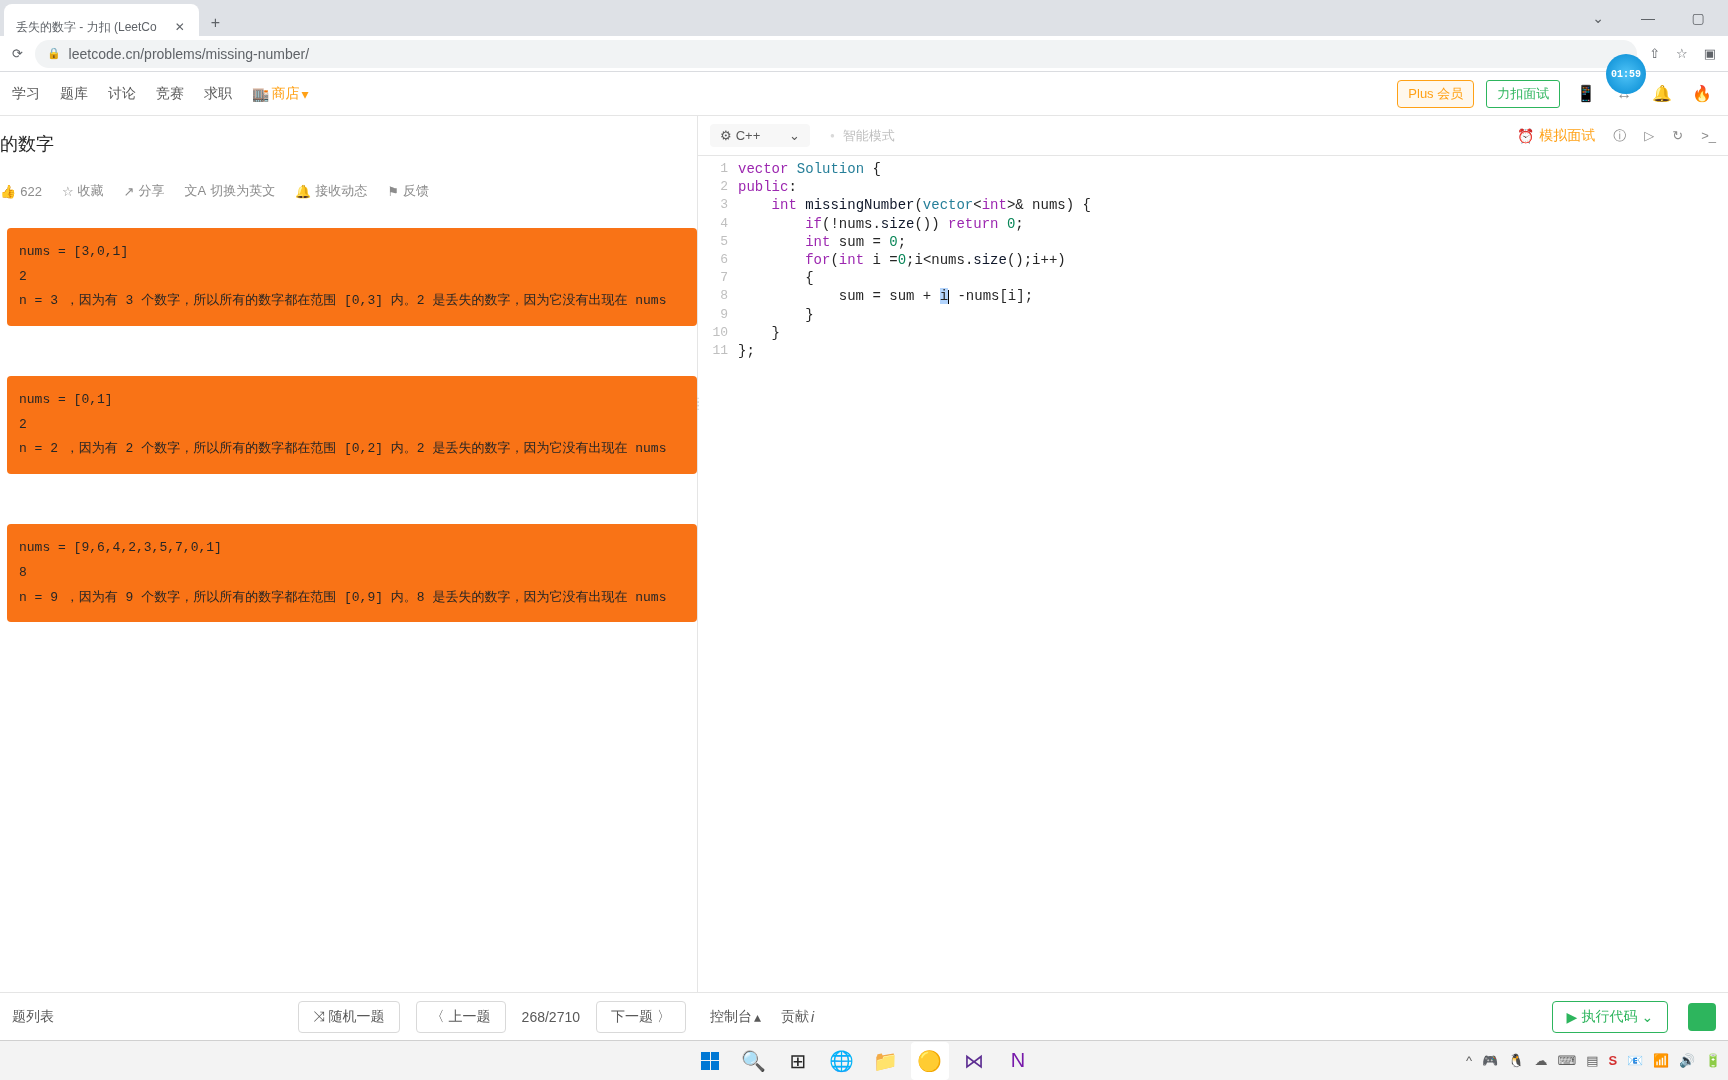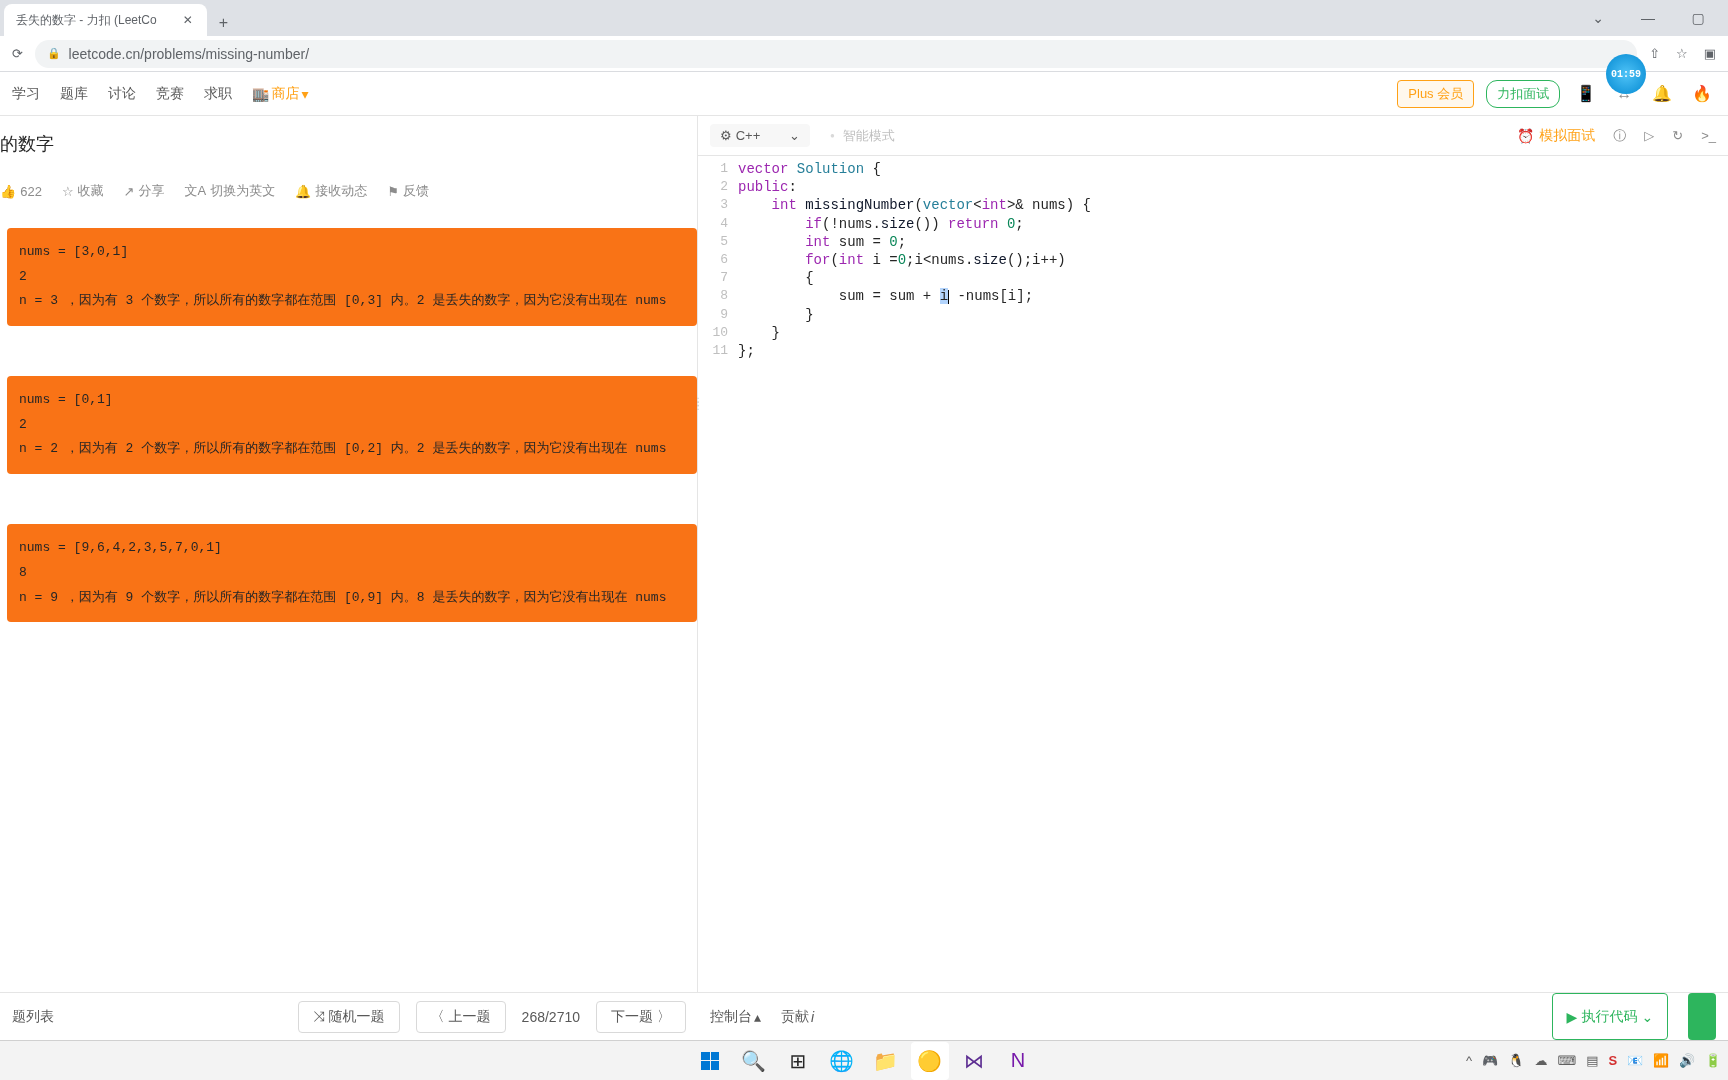--- a/index.html
+++ b/index.html
@@ -1,37 +1,37 @@
 <!DOCTYPE html>
 <html><head>
 <meta charset="utf-8">
 <style>
 * { margin: 0; padding: 0; box-sizing: border-box; }
 body { font-family: -apple-system, "Microsoft YaHei", "PingFang SC", sans-serif; font-size: 13px; background: #fff; color: #262626; overflow: hidden; width: 1728px; height: 1080px; }
 
 
 .browser-top { height: 36px; background: #dee1e6; display: flex; align-items: flex-end; }
-.tab { background: #fff; height: 32px; padding: 0 12px; display: flex; align-items: center; gap: 24px; border-radius: 8px 8px 0 0; margin-left: 4px; min-width: 160px; font-size: 12px; color: #5f6368; }
+.tab { background: #fff; height: 32px; padding: 0 12px; display: flex; align-items: flex-end; gap: 16px; border-radius: 8px 8px 0 0; margin-left: 4px; min-width: 160px; font-size: 12px; color: #5f6368; }
 .tab-close { color: #5f6368; cursor: pointer; padding: 2px; }
 .new-tab { color: #5f6368; padding: 4px 8px; margin-left: 4px; font-size: 16px; }
 .win-controls { margin-left: auto; display: flex; gap: 10px; padding: 0 10px; color: #5f6368; height: 100%; }
 .win-controls span { width: 40px; display: flex; align-items: center; justify-content: center; font-size: 14px; }
 
 .addr-bar { height: 36px; background: #fff; display: flex; align-items: center; padding: 0 8px; gap: 8px; border-bottom: 1px solid #dadce0; }
 .addr-icon { color: #5f6368; padding: 4px; }
 .url-box { flex: 1; background: #f1f3f4; border-radius: 16px; height: 28px; display: flex; align-items: center; padding: 0 12px; gap: 8px; color: #5f6368; font-size: 14px; }
 .url-box .lock { font-size: 11px; }
 
 
 .site-nav { height: 44px; background: #fff; border-bottom: 1px solid #e5e5e5; display: flex; align-items: center; padding: 0 12px; gap: 20px; }
 .nav-item { color: #595959; font-size: 14px; cursor: pointer; }
 .nav-store { color: #ffa116; display: flex; align-items: center; gap: 2px; }
 .nav-right { margin-left: auto; display: flex; align-items: center; gap: 12px; }
 .plus-btn { border: 1px solid #ffa116; color: #ffa116; background: #fff8ed; padding: 4px 10px; border-radius: 4px; font-size: 13px; }
-.interview-btn { border: 1px solid #2db55d; color: #2db55d; padding: 4px 10px; border-radius: 11px; font-size: 13px; }
+.interview-btn { border: 1px solid #2db55d; color: #2db55d; padding: 4px 10px; border-radius: 3px; font-size: 13px; }
 .nav-ico { color: #8c8c8c; font-size: 16px; padding: 0 4px; }
 .timer-badge { width: 40px; height: 40px; border-radius: 50%; background: radial-gradient(circle, #4fc3f7, #0288d1); color: white; display: flex; align-items: center; justify-content: center; font-size: 10px; font-weight: bold; position: absolute; right: 82px; top: 54px; font-family: Liberation Mono, monospace; }
 
 
 .main { display: flex; height: calc(100% - 36px - 36px - 44px - 48px - 40px); }
 .left-panel { width: 698px; display: flex; flex-direction: column; border-right: 1px solid #e5e5e5; overflow: hidden; }
 .right-panel { flex: 1; display: flex; flex-direction: column; }
 
 
 .prob-tabs { height: 40px; display: flex; align-items: center; border-bottom: 1px solid #e5e5e5; padding: 0 10px; gap: 30px; }
@@ -63,21 +63,21 @@
 .type { color: #267f99; }
 .fn { color: #0f172a; }
 .num { color: #098658; }
 .hl { background: #b3d4fc; }
 .cursor-line { display: inline-block; border-left: 1px solid #000; height: 14px; vertical-align: middle; }
 
 
 .bottom-left { height: 48px; border-top: 1px solid #e5e5e5; display: flex; align-items: center; padding: 0 12px; gap: 16px; }
 .bleft-btn { border: 1px solid #d9d9d9; padding: 6px 14px; border-radius: 4px; display: flex; align-items: center; gap: 4px; font-size: 14px; color: #595959; cursor: pointer; }
 .page-info { color: #595959; font-size: 14px; }
-.bottom-right { height: 48px; border-top: 1px solid #e5e5e5; display: flex; padding: 0 12px; gap: 20px; }
+.bottom-right { height: 48px; border-top: 1px solid #e5e5e5; display: flex; align-items: center; padding: 0 12px; gap: 20px; }
 .console-btn { color: #595959; font-size: 14px; cursor: pointer; display: flex; align-items: center; gap: 2px; }
 .run-btn { border: 1px solid #2db55d; color: #2db55d; padding: 6px 14px; border-radius: 4px; display: flex; align-items: center; gap: 4px; font-size: 14px; cursor: pointer; margin-left: auto; }
 .submit-btn { background: #2db55d; color: white; padding: 6px 12px; border-radius: 4px; font-size: 14px; }
 
 .bottom-split { display: flex; }
 .bottom-split .bottom-left { width: 698px; }
 .bottom-split .bottom-right { flex: 1; }
 
 
 .resize-handle { position: absolute; left: 693px; top: 400px; color: #c8c8c8; font-size: 10px; line-height: 4px; }

